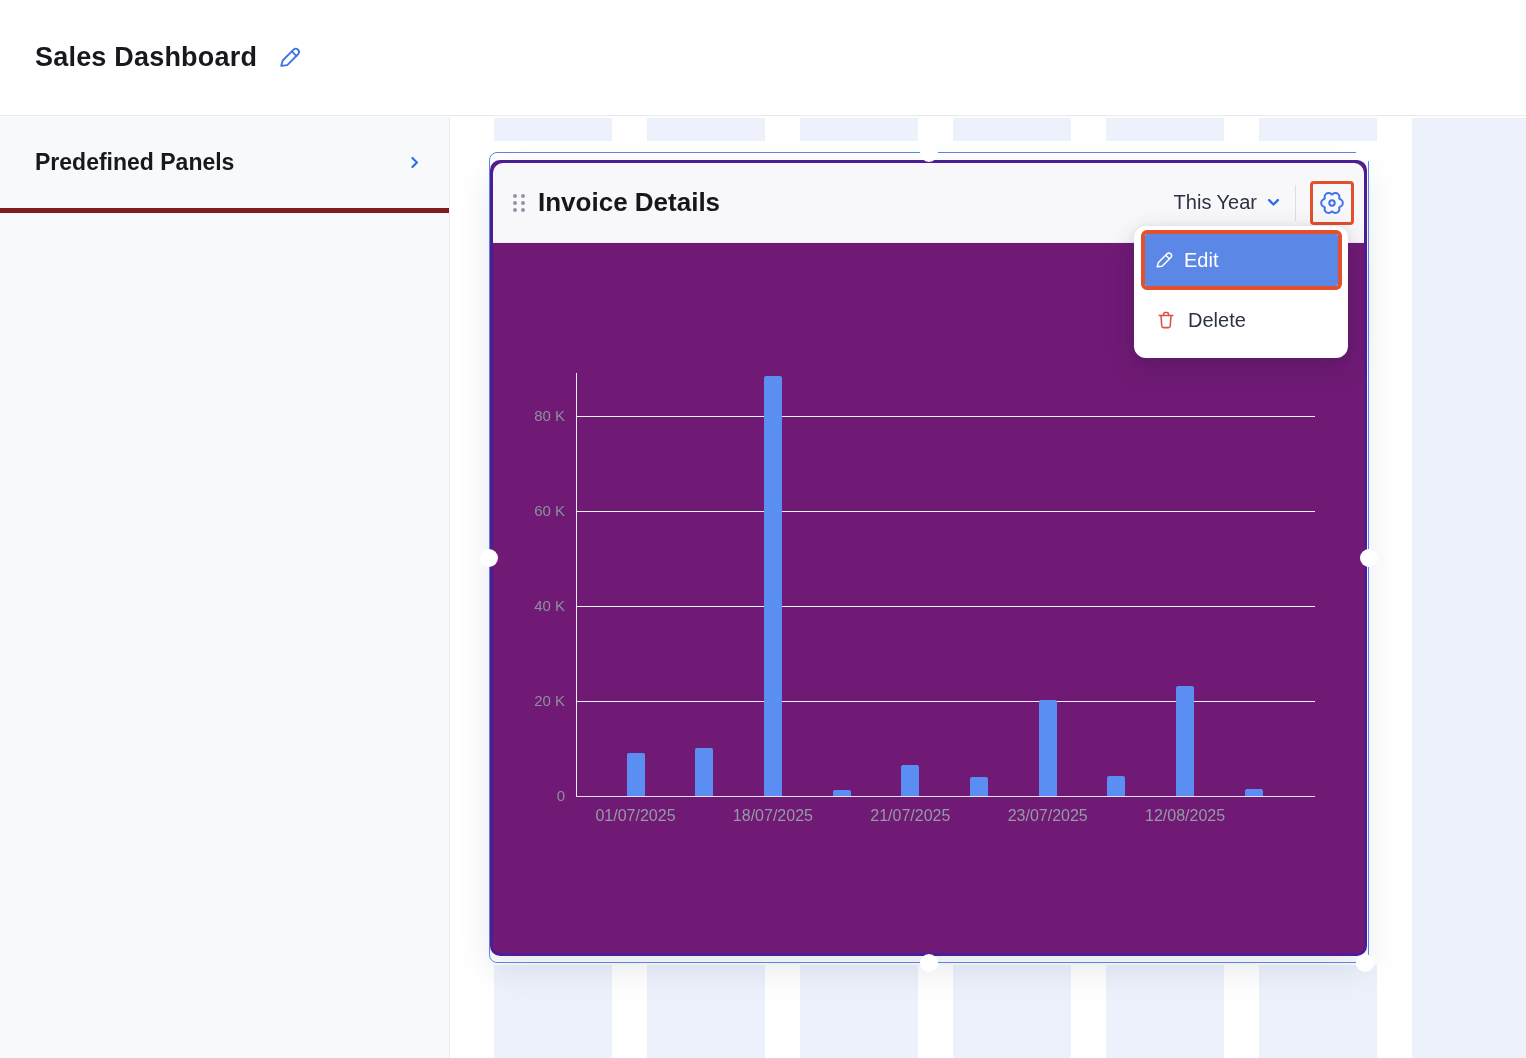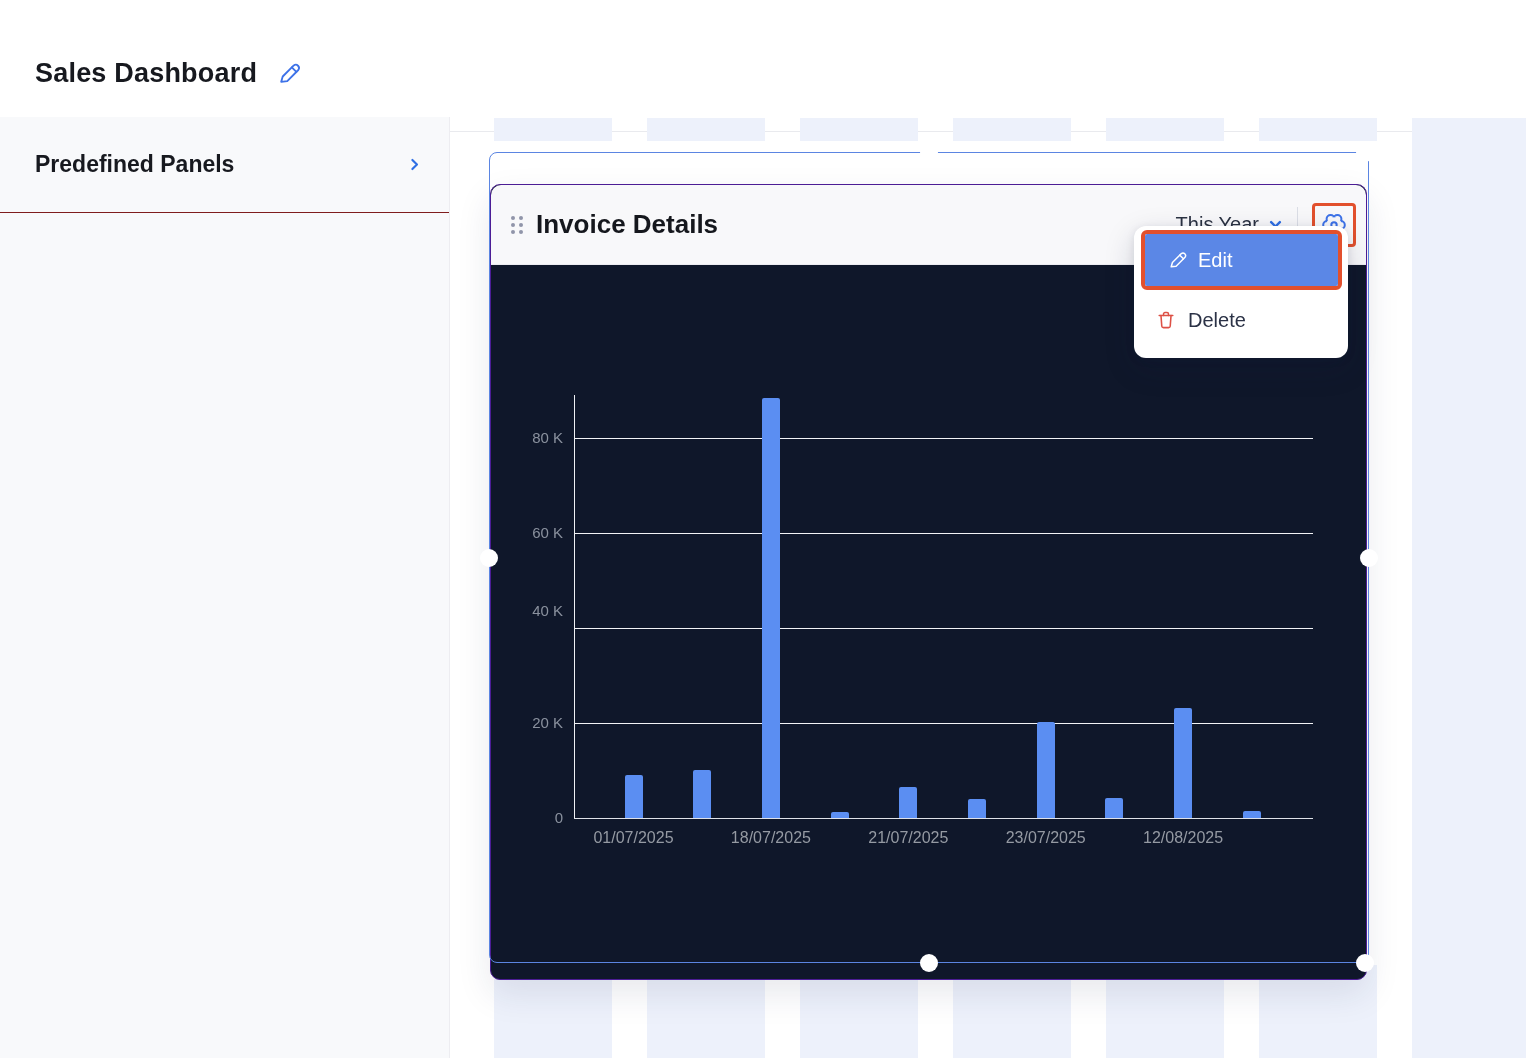--- a/index.html
+++ b/index.html
@@ -1,47 +1,47 @@
 <!DOCTYPE html>
 <html><head>
 <meta charset="utf-8">
 <style>
   * { box-sizing: border-box; margin: 0; padding: 0; }
   html,body { width:1526px; height:1058px; background:#fff; overflow:hidden;
     font-family:"Liberation Sans","DejaVu Sans",sans-serif; }
   .screen { position:relative; width:1526px; height:1058px; background:#fff; }
 
   
-  .page-header { position:absolute; left:0; top:16px; width:1526px; height:116px;
+  .page-header { position:absolute; left:0; top:0; width:1526px; height:116px;
     background:#fff; border-bottom:1px solid #e9eaee; display:flex; align-items:center; padding-left:35px; }
   .page-title { font-size:27px; font-weight:700; color:#17191f; letter-spacing:.2px; }
   .page-title-edit { margin-left:19px; display:flex; align-items:center; cursor:pointer; }
 
   
   .sidebar { position:absolute; left:0; top:117px; width:450px; height:941px;
     background:#f8f9fb; border-right:1px solid #ededf1; }
   .side-item { height:96px; display:flex; align-items:center; justify-content:space-between;
-    padding:0 26px 0 35px; border-bottom:1px solid #7f1d1d; cursor:pointer; }
+    padding:0 26px 0 35px; border-bottom:5px solid #7f1d1d; cursor:pointer; }
   .side-item .lbl { font-size:23px; font-weight:700; color:#17191f; }
 
   
   .strip { position:absolute; background:repeating-linear-gradient(90deg,#edf1fb 0 118px,transparent 118px 153px); }
   .strip-top { left:494px; top:118px; width:1032px; height:23px; }
   .strip-bottom { left:494px; top:965px; width:1032px; height:93px; }
   .strip-right { position:absolute; left:1412px; top:118px; width:114px; height:940px; background:#edf1fb; }
 
   
   .sel-outline { position:absolute; left:489px; top:152px; width:880px; height:811px;
     border:1.5px solid #5b85e2; border-radius:8px; z-index:4; pointer-events:none; }
   .handle { position:absolute; width:18px; height:18px; border-radius:50%; background:#fff; z-index:6; }
 
   
-  .card { position:absolute; left:490px; top:160px; width:877px; height:796px; background:#0f172a;
-    border:1px solid #4c1d95; border-radius:10px; z-index:3;
-    box-shadow:0 14px 34px rgba(25,39,80,.10);margin-top:24px; }
+  .card { position:absolute; left:490px; top:160px; width:877px; height:796px; background:#701a75;
+    border:3px solid #4c1d95; border-radius:10px; z-index:3;
+    box-shadow:0 14px 34px rgba(25,39,80,.10); }
   .card-header { position:absolute; left:0; top:0; right:0; height:80px; background:#f8f8fa;
     border-bottom:1px solid #ececf1; border-radius:10px 10px 0 0;
     display:flex; align-items:center; padding:0 10px 0 20px; }
   .drag-dots { display:grid; grid-template-columns:4px 4px; grid-auto-rows:4px; gap:3px 4px; cursor:grab; }
   .drag-dots i { width:4px; height:4px; border-radius:50%; background:#9195a9; }
   .card-title { font-size:26px; font-weight:700; color:#15171d; margin-left:13px; }
   .header-right { margin-left:auto; display:flex; align-items:center; }
   .range-select { display:flex; align-items:center; gap:7px; cursor:pointer; }
   .range-label { font-size:20px; font-weight:500; color:#2b3242; }
   .vdivider { width:1px; height:36px; background:#dbdee6; margin:0 14px 0 12px; }
@@ -56,21 +56,21 @@
   .vaxis { position:absolute; left:83px; top:210px; width:1px; height:423px; background:#eef0f4; }
   .y-tick { position:absolute; left:0; width:72px; text-align:right; font-size:15px; color:#8a919e; height:20px; line-height:20px;padding-left:30px; }
   .bar { position:absolute; width:18px; border-radius:2px 2px 0 0; }
   .x-tick { position:absolute; width:130px; text-align:center; font-size:16px; color:#959aa3; }
 
   
   .menu { position:absolute; left:1134px; top:226px; width:214px; background:#fff; border-radius:12px;
     box-shadow:0 10px 30px rgba(20,30,60,.18), 0 2px 8px rgba(20,30,60,.10); z-index:10; padding-bottom:8px; }
   .edit-annot { margin:4px 6px 0 7px; border:4px solid #e2502d; border-radius:6px; }
   .menu-item-edit { height:52px; background:#5b87e6; border-radius:2px; display:flex; align-items:center;
-    padding-left:22px; gap:10px; color:#fff; font-size:20px; font-weight:500; cursor:pointer; }
+    padding-left:8px; gap:10px; color:#fff; font-size:20px; font-weight:500; cursor:pointer; }
   .menu-item-delete { height:60px; display:flex; align-items:center; padding-left:21px; gap:11px;
     color:#2b3246; font-size:20px; font-weight:500; cursor:pointer; }
 
   svg { display:block; }
 </style>
 </head>
 <body>
 
 <div class="screen">
 
@@ -145,21 +145,21 @@
       </span>
     </div>
 
     <div class="chart">
       <div class="vaxis"></div>
     <div class="gridline" style="left: 83px; width: 739px; top: 253px;"></div>
         <div class="y-tick" style="top: 243px;">80 K</div>
         <div class="gridline" style="left: 83px; width: 739px; top: 348px;"></div>
         <div class="y-tick" style="top: 338px;">60 K</div>
         <div class="gridline" style="left: 83px; width: 739px; top: 443px;"></div>
-        <div class="y-tick" style="top: 416px;">40 K</div>
+        <div class="y-tick" style="top: 433px;">40 K</div>
         <div class="gridline" style="left: 83px; width: 739px; top: 538px;"></div>
         <div class="y-tick" style="top: 528px;">20 K</div>
         <div class="gridline axis-line" style="left: 83px; width: 739px; top: 633px;"></div>
         <div class="y-tick" style="top: 623px;">0</div>
         <div class="bar" style="left: 133.5px; top: 590px; height: 43px; background: rgb(91, 142, 242);"></div>
         <div class="x-tick" style="left: 77.5px; top: 644px;">01/07/2025</div>
         <div class="bar" style="left: 202.2px; top: 585px; height: 48px; background: rgb(91, 142, 242);"></div>
         <div class="bar" style="left: 270.9px; top: 213px; height: 420px; background: rgb(91, 142, 242);"></div>
         <div class="x-tick" style="left: 214.9px; top: 644px; text-align: center;">18/07/2025</div>
         <div class="bar" style="left: 339.6px; top: 627px; height: 6px; background: rgb(91, 142, 242);"></div>

